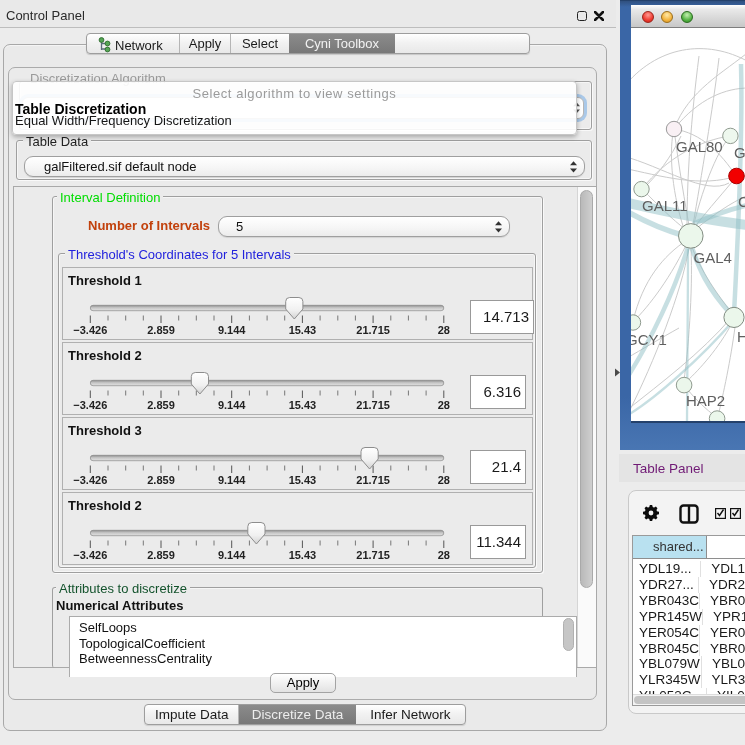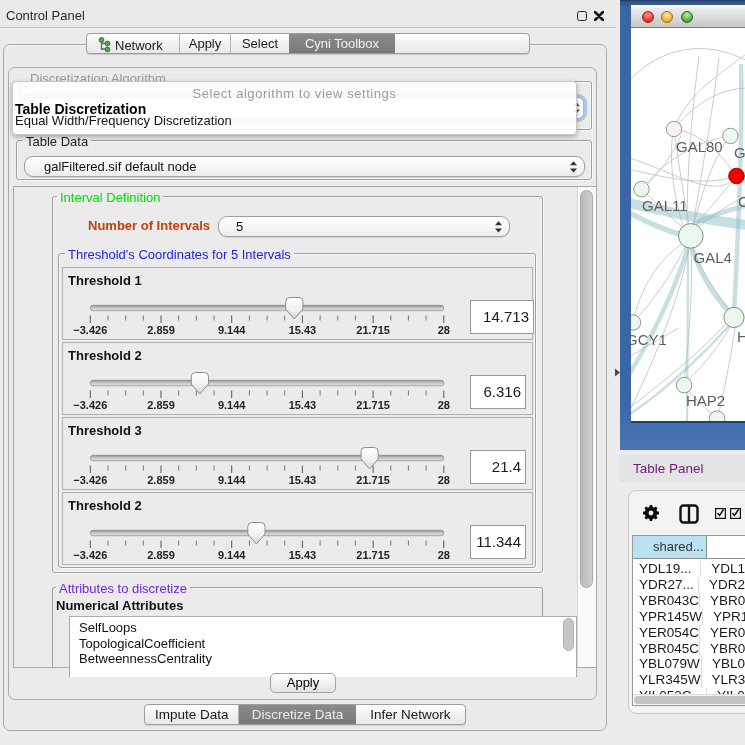--- a/index.html
+++ b/index.html
@@ -266,21 +266,21 @@
       <text x="168.7" y="66" text-anchor="middle" font-size="11" font-weight="bold" fill="#222" font-family="Liberation Sans, sans-serif">9.144</text>
       <text x="239.4" y="66" text-anchor="middle" font-size="11" font-weight="bold" fill="#222" font-family="Liberation Sans, sans-serif">15.43</text>
       <text x="310.1" y="66" text-anchor="middle" font-size="11" font-weight="bold" fill="#222" font-family="Liberation Sans, sans-serif">21.715</text>
       <text x="380.8" y="66" text-anchor="middle" font-size="11" font-weight="bold" fill="#222" font-family="Liberation Sans, sans-serif">28</text>
     <path d="M 184.8 41 L 184.8 33.5 Q 184.8 29.5 188.8 29.5 L 198.0 29.5 Q 202.0 29.5 202.0 33.5 L 202.0 41 L 193.4 51 Z" fill="url(#thumbg)" stroke="#8d8d8d" stroke-width="1"></path>
   </svg>
   <div style="position:absolute;left:407px;top:32px;width:56px;height:34px;background:#fff;border:1px solid #999;font-size:15px;color:#1a1a1a;text-align:right;line-height:32px;padding-right:4px;">11.344</div>
 </div>
 
 <div class="abs etched" style="left:52px;top:587px;width:491px;height:81px;border-radius:3px;border-bottom:none;box-shadow:inset 0 1px 0 #f6f6f6;">
-  <div class="gtitle" style="left:3px;color:#6d28d9;">Attributes to discretize</div>
+  <div class="gtitle" style="left:3px;color:#14532d;">Attributes to discretize</div>
 </div>
 <div class="abs" style="left:56px;top:597.5px;font-size:13px;font-weight:bold;color:#111;">Numerical Attributes</div>
 <div class="abs" style="left:69px;top:616px;width:508px;height:61px;background:#ffffff;border:1px solid #ababab;border-bottom:none;font-size:13px;color:#111;overflow:hidden;">
   <div style="padding:3px 0 0 9px;line-height:15.6px;">SelfLoops<br>TopologicalCoefficient<br>BetweennessCentrality</div>
 </div>
 <div class="abs" style="left:563px;top:618px;width:11px;height:33px;background:#c6c6c6;border:1px solid #b0b0b0;border-radius:6px;"></div>
 
 <div class="abs" style="left:270px;top:673px;width:66px;height:20px;background:linear-gradient(#ffffff,#f1f1f1 50%,#e2e2e2);border:1px solid #a3a3a3;border-radius:5px;text-align:center;font-size:13px;color:#000;line-height:18px;">Apply</div>
 
 <div class="abs" style="left:144px;top:704px;width:322px;height:21px;border:1px solid #9d9d9d;border-radius:4px;background:linear-gradient(#ffffff,#f2f2f2 45%,#e8e8e8);box-shadow:0 1px 1px rgba(0,0,0,0.12);overflow:hidden;display:flex;font-size:13.5px;color:#1a1a1a;">

